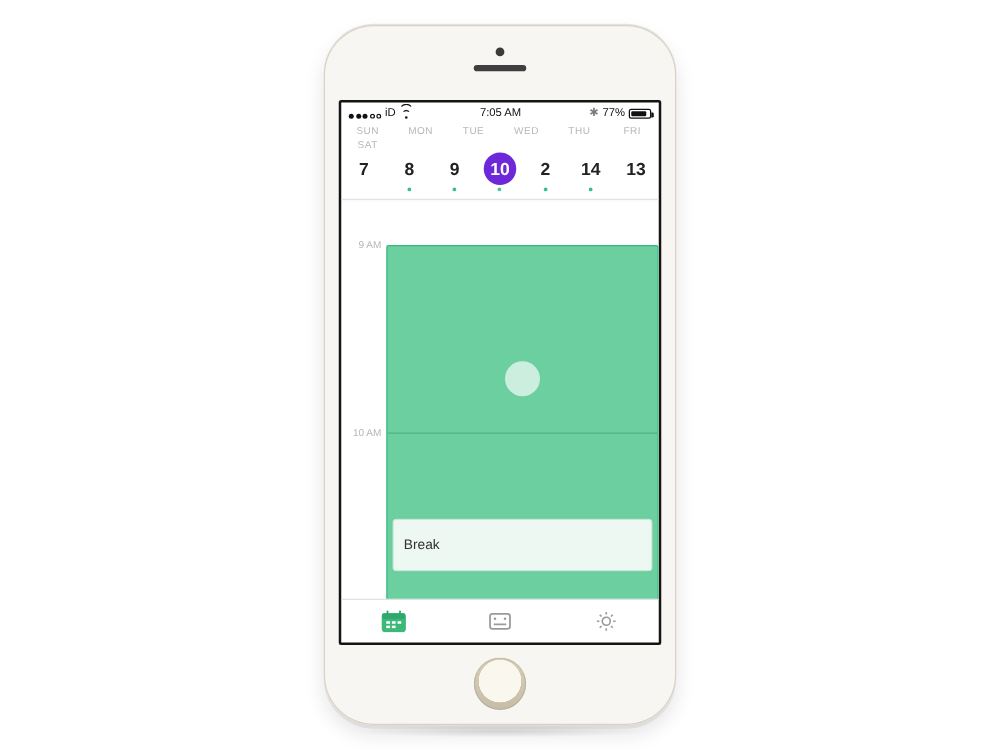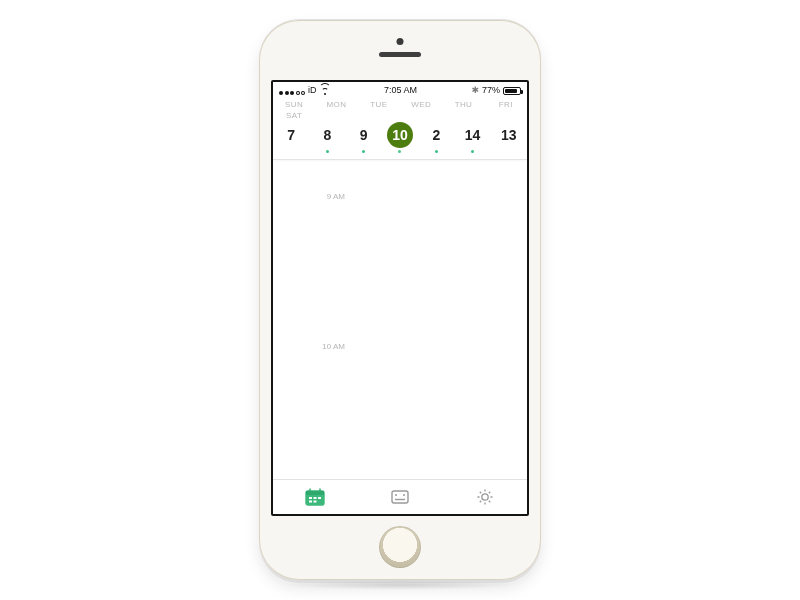--- a/index.html
+++ b/index.html
@@ -191,21 +191,21 @@
     font-size: 14px;
     font-weight: 600;
     color: #222;
     width: 26px; height: 26px;
     display: flex;
     align-items: center;
     justify-content: center;
     border-radius: 50%;
   }
   .date-cell.selected .date-num {
-    background: #4d7c0f;
+    background: #6d28d9;
     color: #fff;
   }
   .day-dot {
     width: 3px; height: 3px;
     border-radius: 50%;
     background: #38c185;
     margin-top: 2px;
     opacity: 0;
   }
   .date-cell.has-events .day-dot { opacity: 1; }
@@ -222,21 +222,20 @@
   .gutter {
     position: absolute;
     left: 0; top: 18px; bottom: 0;
     width: 36px;
     font-size: 8px;
     color: #b5b5b5;
     text-align: right;
     box-sizing: border-box;
     padding-right: 4px;
     pointer-events: none;
-    margin-left: 40px;
   }
   .gutter .hour { position: absolute; right: 4px; transform: translateY(-50%); }
   .gutter .hour.h9  { top: 18px; }
   .gutter .hour.h10 { top: 168px; }
 
   .track {
     position: absolute;
     left: 36px; right: 0; top: 18px; bottom: 0;
   }
   .hairline {
@@ -389,20 +388,34 @@
       </div>
     </div>
 
     <div class="day-grid">
       <div class="gutter">
         <div class="hour h9">9 AM</div>
         <div class="hour h10">10 AM</div>
 
       </div>
 
+      <div class="track">
+        <div class="hairline h9"></div>
+        <div class="hairline h10"></div>
+
+        <div class="event-block">
+          <div class="sep h10"></div>
+
+          <div class="sub-event">
+            <span>Break</span>
+          </div>
+
+          <div class="touch-indicator"></div>
+        </div>
+      </div>
     </div>
 
     <div class="tabbar">
       <div class="tab active">
         <span>
           <svg width="20" height="18" viewBox="0 0 20 18" fill="none" stroke="#3cb87b" stroke-width="1.4">
             <rect x="1" y="3" width="18" height="14" rx="2" fill="#3cb87b" stroke="#3cb87b"></rect>
             <rect x="1" y="3" width="18" height="4" fill="#2ea86c" stroke="none"></rect>
             <line x1="5" y1="1" x2="5" y2="4" stroke="#2ea86c" stroke-linecap="round"></line>
             <line x1="15" y1="1" x2="15" y2="4" stroke="#2ea86c" stroke-linecap="round"></line>

